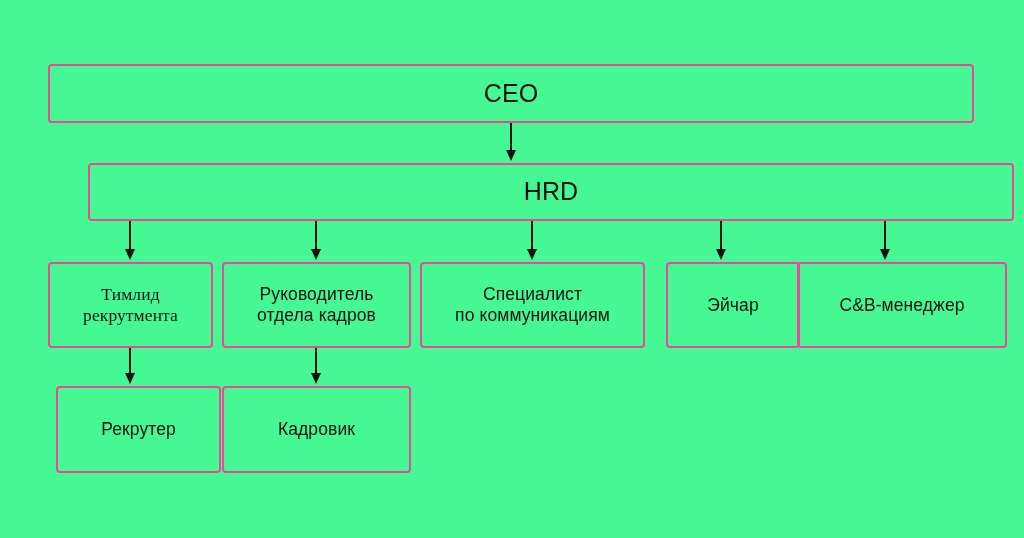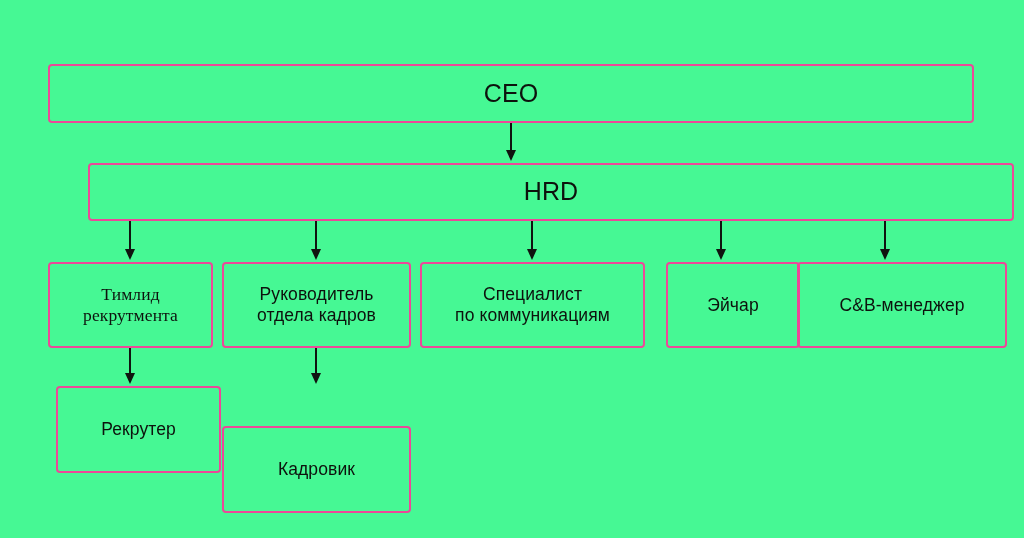--- a/index.html
+++ b/index.html
@@ -112,18 +112,18 @@
       </div>
       <div class="node-box lvl-mid" style="left: 654px; top: 262px; width: 134px; height: 86px; margin-left: 12px;">
         <span class="node-label">Эйчар</span>
       </div>
       <div class="node-box lvl-mid" style="left: 797px; top: 262px; width: 210px; height: 86px;">
         <span class="node-label">C&amp;B-менеджер</span>
       </div>
       <div class="node-box lvl-leaf" style="left: 48px; top: 386px; width: 165px; height: 87px; margin-left: 8px;">
         <span class="node-label">Рекрутер</span>
       </div>
-      <div class="node-box lvl-leaf" style="left: 222px; top: 386px; width: 189px; height: 87px; margin-top: 40px;">
+      <div class="node-box lvl-leaf" style="left: 222px; top: 386px; width: 189px; height: 87px;">
         <span class="node-label">Кадровик</span>
       </div>
     </div>
 
 </div>
 
 </body></html>

